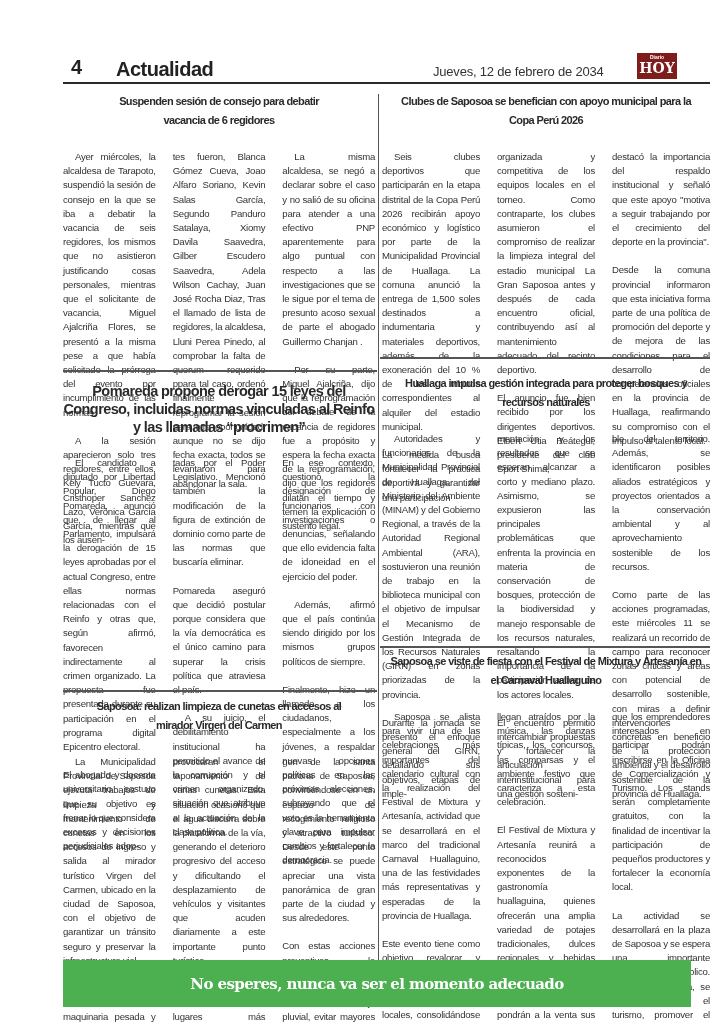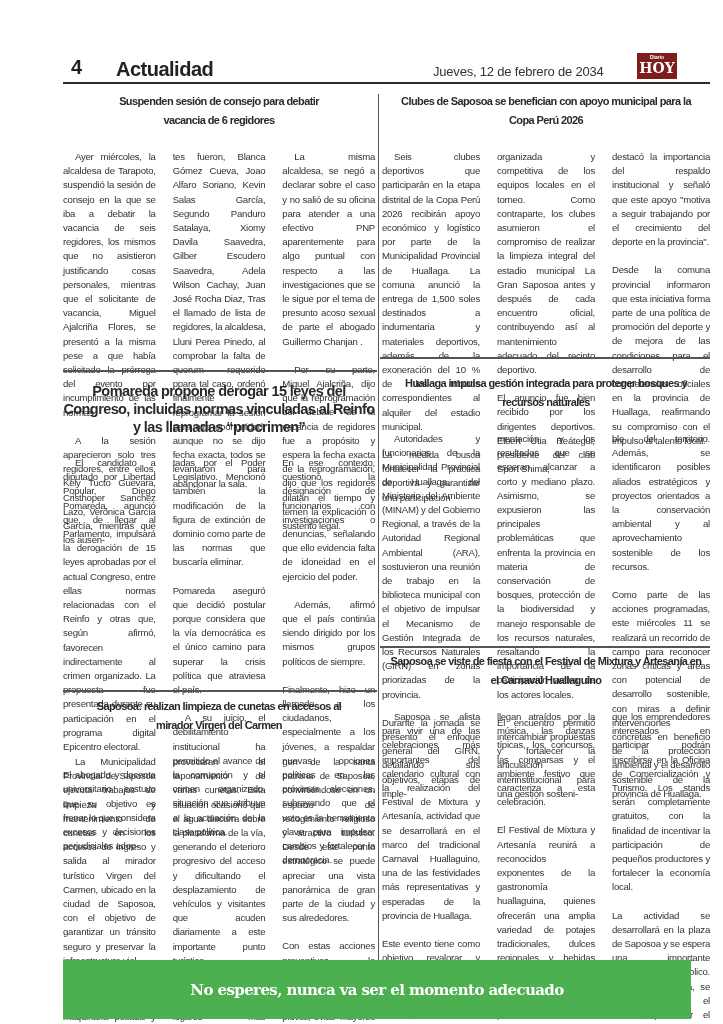--- a/index.html
+++ b/index.html
@@ -17,21 +17,21 @@
   .article { position: absolute; }
   .headline { text-align: center; font-weight: bold; color: #2a2a2a; font-size: 11px; line-height: 19px; letter-spacing: -0.6px; }
   .cols { display: flex; gap: 17px; margin-top: 20px; }
   .col { flex: 1; font-size: 9.6px; line-height: 14.2px; text-align: justify; color: #333; letter-spacing: -0.25px; }
   .col p { margin-bottom: 14px; text-indent: 12px; }
   .col p.noindent { text-indent: 0; }
 
   .vrule { position: absolute; width: 1px; background: #555; }
   .hrule { position: absolute; height: 2px; background: #555; }
 
-  .banner { position: absolute; left: 63px; top: 960px; width: 628px; height: 59px; background: #4caf50; display: flex; align-items: center; justify-content: center; }
+  .banner { position: absolute; left: 63px; top: 960px; width: 628px; height: 47px; background: #4caf50; display: flex; align-items: center; justify-content: center; }
   .banner span { font-family: "DejaVu Serif", serif; font-weight: bold; font-size: 15px; color: #fff; letter-spacing: -0.6px; }
 </style>
 </head>
 <body>
 
 <div class="masthead">
   <span class="page-num">4</span>
   <span class="section">Actualidad</span>
   <span class="date">Jueves, 12 de febrero de 2034</span>
   <div class="logo">

